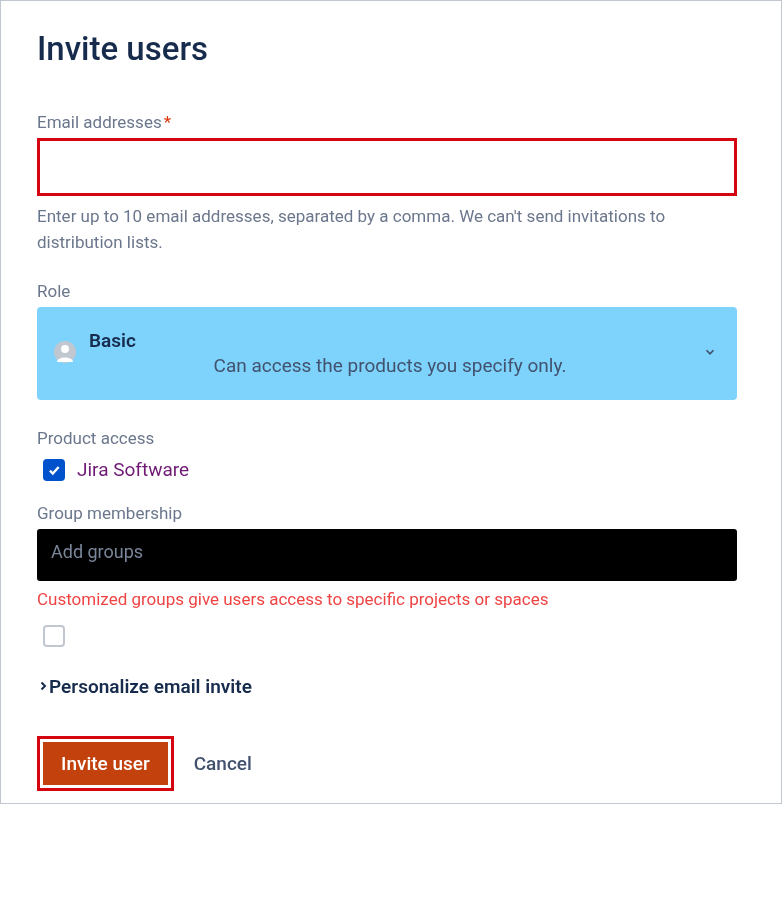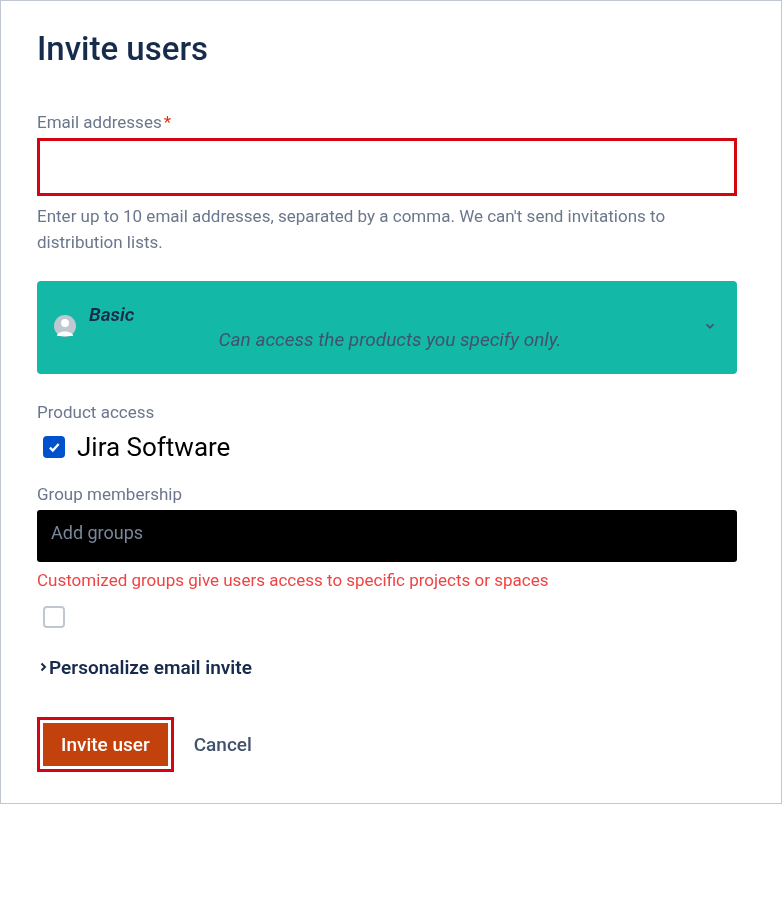--- a/index.html
+++ b/index.html
@@ -39,49 +39,48 @@
     outline: none;
   }
   .helper {
     font-size: 17px;
     color: #6b778c;
     line-height: 1.5;
     margin-bottom: 26px;
     max-width: 705px;
   }
   .role-select {
-    background: #14b8a6;
+    background: #7dd3fc;
     border-radius: 4px;
     padding: 22px 20px 22px 16px;
     display: flex;
     align-items: center;
     gap: 12px;
     margin-bottom: 28px;
     cursor: pointer;
     width: 700px;
-    font-style: italic;
   }
   .role-body { flex: 1; }
   .role-title { font-size: 19px; font-weight: 600; color: #172b4d; line-height: 1.3; }
   .role-desc { font-size: 19px; color: #42526e; line-height: 1.3; text-align: center; }
   .access-row {
     display: flex;
     align-items: center;
     gap: 12px;
     margin-top: 10px;
     margin-bottom: 22px;
     padding-left: 6px;
   }
   .access-cb {
     width: 22px; height: 22px;
     border-radius: 4px;
     background: #0052cc;
     display: flex; align-items: center; justify-content: center;
   }
-  .access-text { font-size: 26px; color: #000000; }
+  .access-text { font-size: 19px; color: #701a75; }
   .groups-box {
     width: 700px;
     height: 52px;
     background: #000000;
     border-radius: 3px;
     padding: 12px 14px;
     color: #7a869a;
     font-size: 18px;
     margin-top: 6px;
     margin-bottom: 8px;
@@ -151,20 +150,21 @@
   <h1 class="title">Invite users</h1>
 
   
   <div class="field-label">
     <span>Email addresses</span><span class="req-star">*</span>
   </div>
   <input class="email-box" type="text" value="" style="">
   <div class="helper">Enter up to 10 email addresses, separated by a comma. We can't send invitations to distribution lists.</div>
 
   
+  <div class="field-label">Role</div>
   <div class="role-select">
     <span>
       <svg width="24" height="24" viewBox="0 0 24 24" fill="#a5adba">
         <circle cx="12" cy="12" r="11" fill="#c1c7d0"></circle>
         <circle cx="12" cy="9" r="4" fill="#fff"></circle>
         <path d="M4 22 C4 16, 20 16, 20 22 Z" fill="#fff"></path>
       </svg>
     </span>
     <div class="role-body">
       <div class="role-title">Basic</div>

